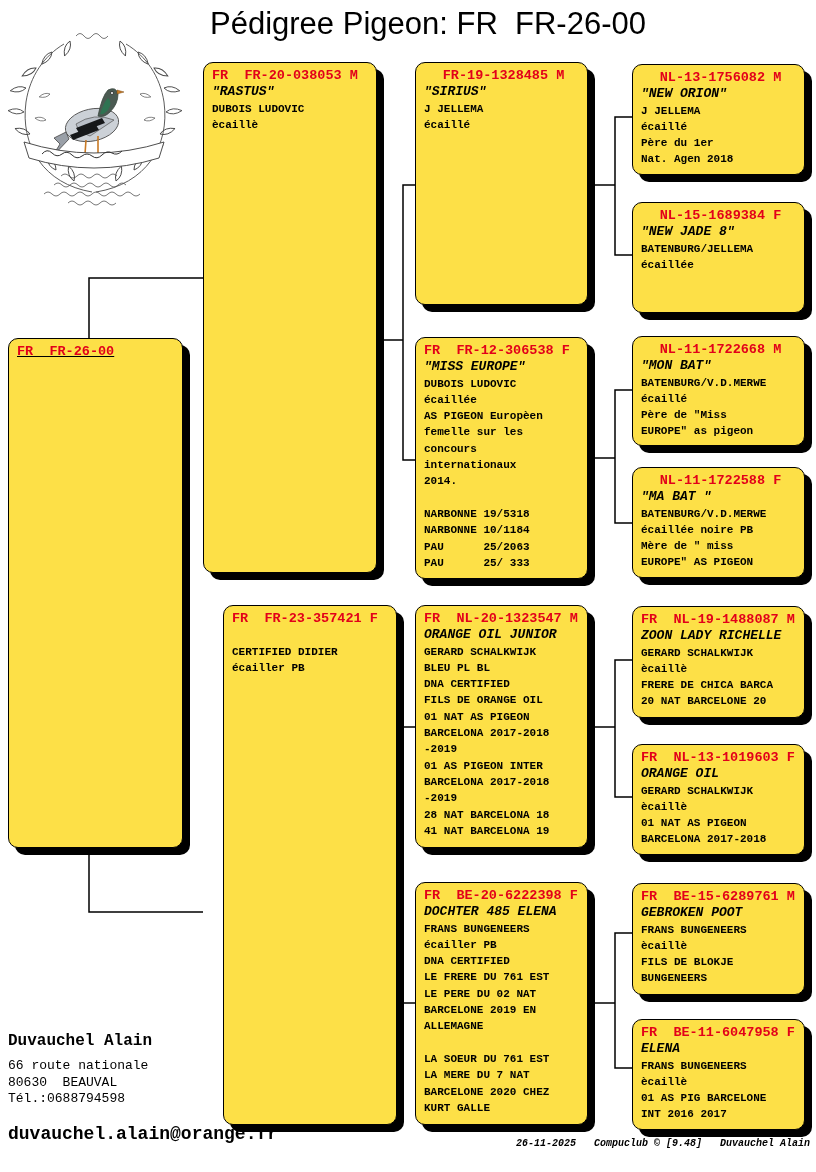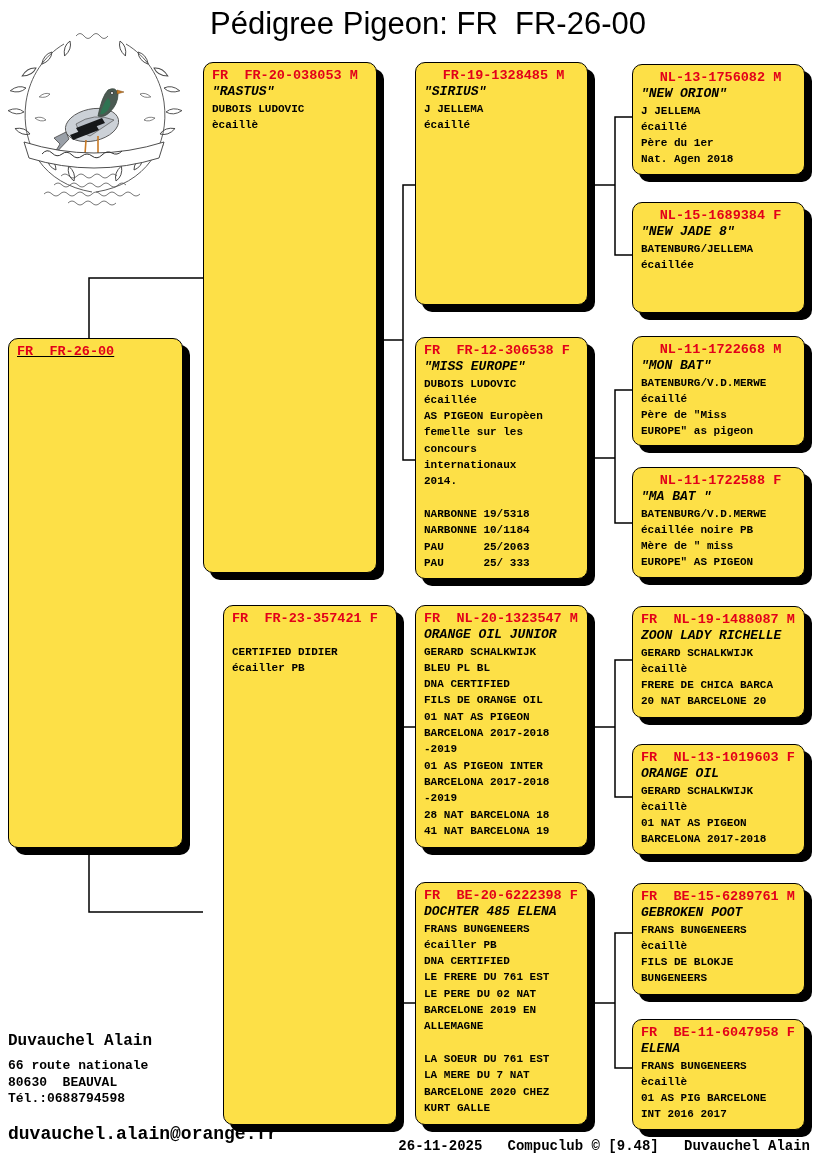--- a/index.html
+++ b/index.html
@@ -42,29 +42,29 @@
   .b-dsd       {left:632px;top:744px; width:173px;height:111px;}
   .b-dds       {left:632px;top:883px; width:173px;height:112px;}
   .b-ddd       {left:632px;top:1019px;width:173px;height:111px;}
 
   .owner-name{
     position:absolute;left:8px;top:1032px;
     font-size:16px;font-weight:bold;color:#000;white-space:pre;
   }
   .owner-address{
     position:absolute;left:8px;top:1058px;
-    font-size:13px;font-weight:bold;color:#000;white-space:pre;line-height:16.5px;
+    font-size:13px;font-weight:normal;color:#000;white-space:pre;line-height:16.5px;
   }
   .owner-email{
     position:absolute;left:8px;top:1124px;
     font-size:18px;font-weight:bold;color:#000;white-space:pre;
   }
   .footer-credit{
     position:absolute;right:6px;top:1138px;
-    font-size:14px;font-weight:bold;color:#000;white-space:pre;
+    font-size:10px;font-weight:bold;font-style:italic;color:#000;white-space:pre;
   }
 </style>
 </head>
 <body>
 
 <svg class="connectors" width="816" height="1172" viewBox="0 0 816 1172">
   <g stroke="#000" stroke-width="1.5" fill="none">
 
     <path d="M89,338 L89,278 L203,278"></path>
     <path d="M89,848 L89,912 L203,912"></path>

